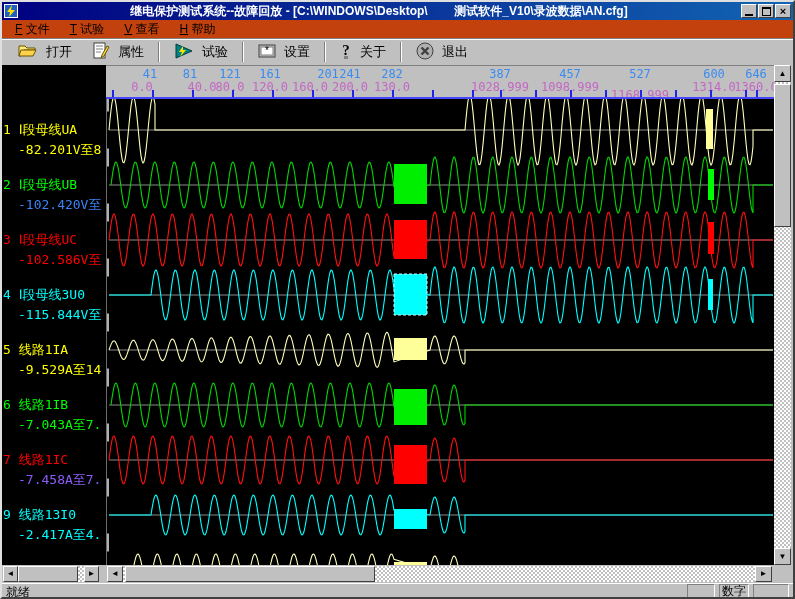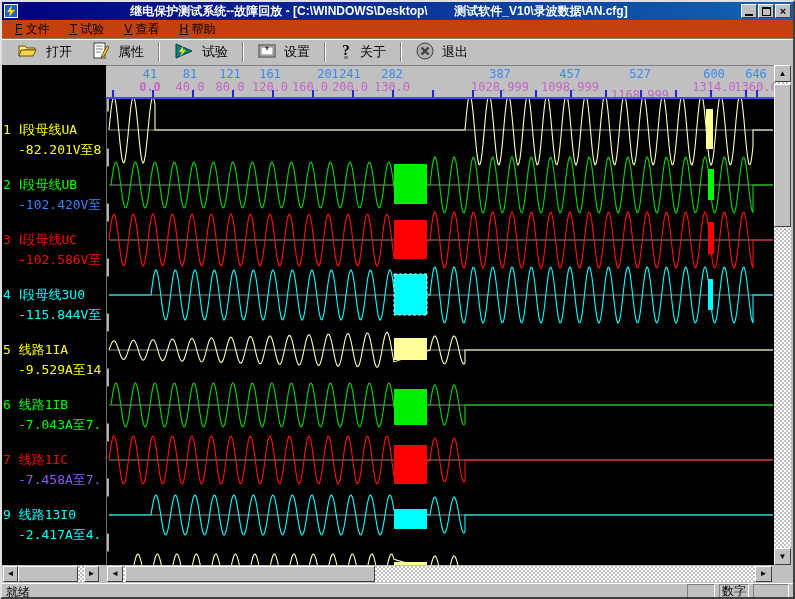--- a/index.html
+++ b/index.html
@@ -160,23 +160,23 @@
       <div class="label-line" style="top: 331px; left: 1px; color: rgb(0, 255, 0);">6 线路1IB</div>
       <div class="label-line" style="top: 351px; left: 16px; color: rgb(0, 255, 0);">-7.043A至7.</div>
       <div class="label-line" style="top: 386px; left: 1px; color: rgb(255, 0, 0);">7 线路1IC</div>
       <div class="label-line" style="top: 406px; left: 16px; color: #8b5cf6;">-7.458A至7.</div>
       <div class="label-line" style="top: 441px; left: 1px; color: rgb(0, 255, 255);">9 线路13I0</div>
       <div class="label-line" style="top: 461px; left: 16px; color: rgb(0, 255, 255);">-2.417A至4.</div>
     </div>
   <div class="wavepanel">
     <div class="ruler" id="ruler">
         <div class="s" style="left: 44px;">41</div>
-        <div class="t" style="left: 44px; font-weight: bold;">0.0</div>
+        <div class="t" style="left: 36px;">0.0</div>
         <div class="s" style="left: 84px;">81</div>
-        <div class="t" style="left: 84px;">40.0</div>
+        <div class="t" style="left: 96px;">40.0</div>
         <div class="s" style="left: 124px;">121</div>
         <div class="t" style="left: 124px;">80.0</div>
         <div class="s" style="left: 164px;">161</div>
         <div class="t" style="left: 164px;">120.0</div>
         <div class="s" style="left: 212px; margin-left: 10px;">201</div>
         <div class="t" style="left: 204px;">160.0</div>
         <div class="s" style="left: 244px;">241</div>
         <div class="t" style="left: 244px;">200.0</div>
         <div class="s" style="left: 286px;">282</div>
         <div class="t" style="left: 286px;">130.0</div>

